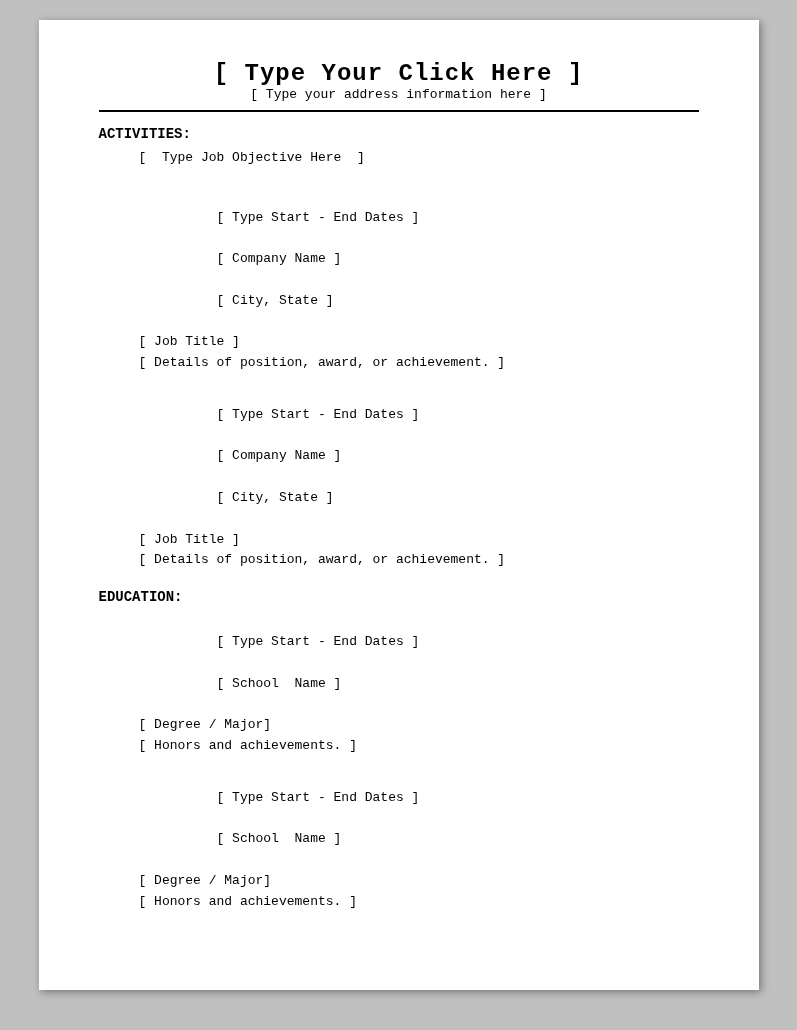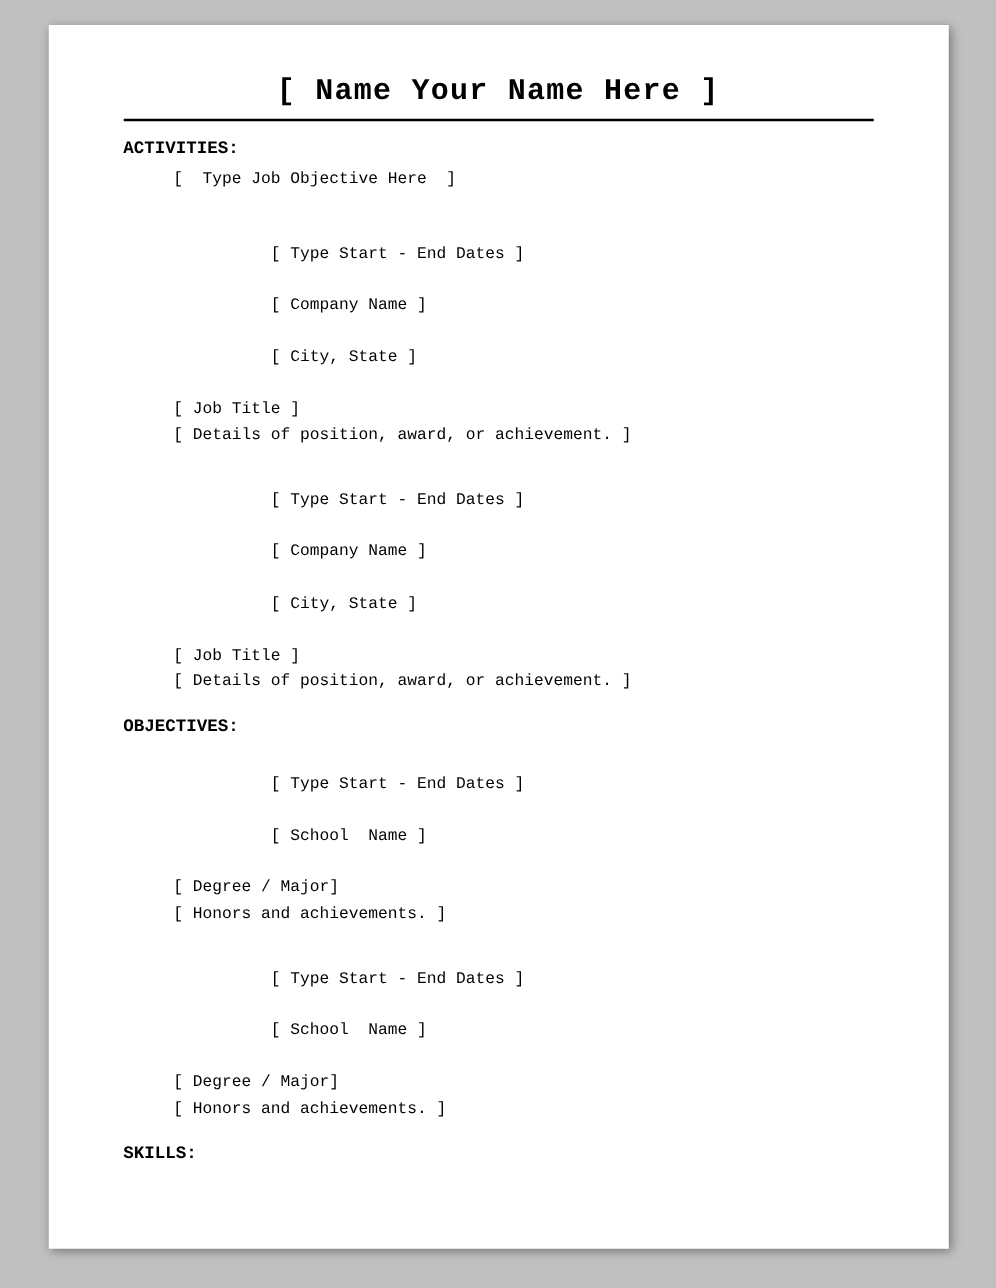--- a/index.html
+++ b/index.html
@@ -74,21 +74,22 @@
     .entry {
       margin-bottom: 10px;
     }
   </style>
 </head>
 <body>
 
 <div class="page">
 
   <div class="header">
-    <div class="header-name">[  Name Your Name Here  ]</div>
+    <div class="header-name">[  Type Your Click Here  ]</div>
+    <div class="header-address">[  Type your address information here  ]</div>
   </div>
 
   <hr class="divider">
 
   <div class="section">
     <div class="section-title">ACTIVITIES:</div>
     <div class="indent">
       <div class="line">[  Type Job Objective Here  ]</div>
     </div>
   </div>
@@ -117,21 +118,21 @@
           <span>[ City, State ]</span>
         </div>
         <div class="line">[ Job Title ]</div>
         <div class="line">[ Details of position, award, or achievement. ]</div>
       </div>
 
     </div>
   </div>
 
   <div class="section">
-    <div class="section-title">OBJECTIVES:</div>
+    <div class="section-title">EDUCATION:</div>
     <div class="indent">
 
       <div class="entry">
         <div class="line">
           <span>[ Type Start - End Dates ]</span>
           <span>      </span>
           <span>[ School  Name ]</span>
         </div>
         <div class="line">[ Degree / Major]</div>
         <div class="line">[ Honors and achievements. ]</div>
@@ -144,17 +145,16 @@
           <span>[ School  Name ]</span>
         </div>
         <div class="line">[ Degree / Major]</div>
         <div class="line">[ Honors and achievements. ]</div>
       </div>
 
     </div>
   </div>
 
   <div class="section">
-    <div class="section-title">SKILLS:</div>
   </div>
 
 
 </div>
 
 </body></html>

